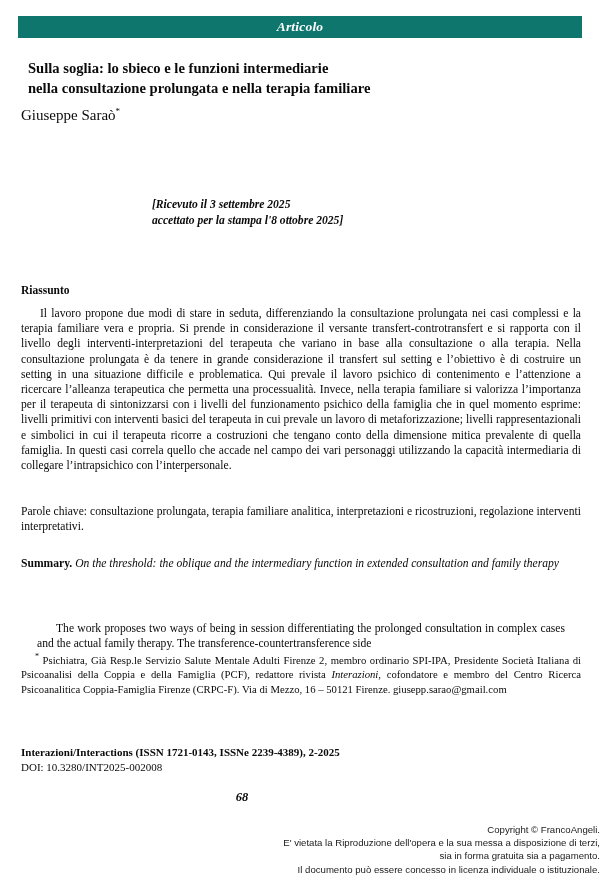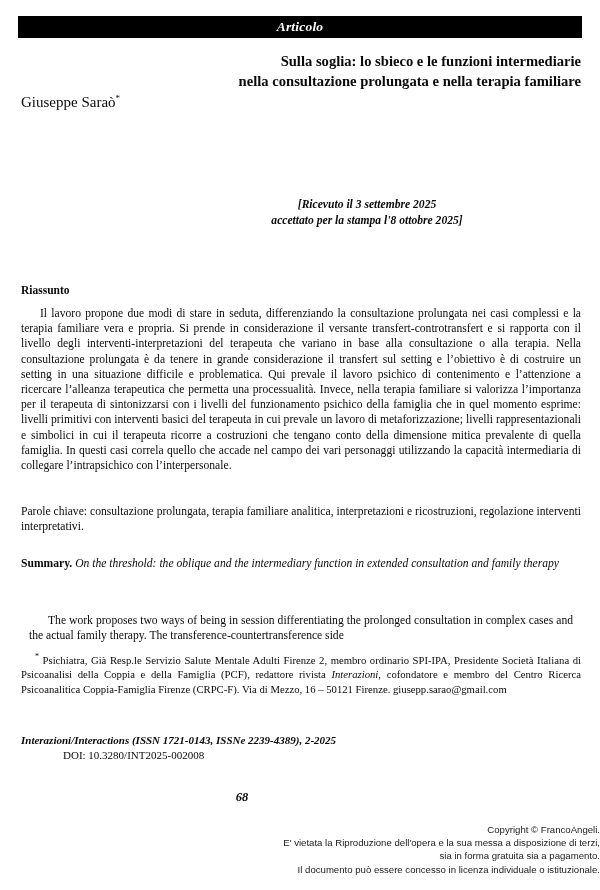--- a/index.html
+++ b/index.html
@@ -26,21 +26,21 @@
     box-sizing: border-box;
   }
 
   
   .header-band {
     position: absolute;
     left: 18px;
     top: 16px;
     width: 564px;
     height: 22px;
-    background: #000000;
+    background: #0f766e;
     display: flex;
     align-items: center;
     justify-content: center;
   }
   .header-band-label {
     color: #ffffff;
     font-style: italic;
     font-weight: bold;
     font-size: 13.5px;
     letter-spacing: 0.2px;
@@ -51,22 +51,21 @@
   .title-block {
     position: absolute;
     left: 21px;
     top: 52px;
     width: 560px;
   }
   .article-title {
     font-weight: bold;
     font-size: 14.6px;
     line-height: 19.5px;
-    margin: 0;
-    text-align: right;
+    margin: 7px;
   }
   .article-title .tl {
     display: block;
     white-space: nowrap;
   }
   .article-author {
     font-size: 15px;
     line-height: 20px;
     margin: 1px 0 0 0;
     font-weight: normal;
@@ -76,21 +75,21 @@
     vertical-align: super;
     line-height: 0;
   }
 
   
   .dates {
     position: absolute;
     right: 18px;
     top: 197px;
     width: 430px;
-    text-align: center;
+    text-align: left;
     font-style: italic;
     font-weight: bold;
     font-size: 11.6px;
     line-height: 16px;
   }
   .dates .dl { display: block; }
 
   
   .abstract-heading {
     position: absolute;
@@ -146,21 +145,21 @@
   .summary-body {
     position: absolute;
     left: 21px;
     top: 605px;
     width: 560px;
     font-size: 11.6px;
     line-height: 15.2px;
     text-align: justify;
   }
   .summary-body p {
-    margin: 8px;
+    margin: 16px;
     text-indent: 19px;
   }
 
   
   .footnote-rule {
     position: absolute;
     left: 21px;
     top: 648px;
     width: 0px;
     height: 1px;
@@ -186,29 +185,28 @@
   
   .journal-info {
     position: absolute;
     left: 21px;
     top: 733px;
     width: 470px;
     font-size: 11px;
     line-height: 14.6px;
   }
   .journal-info .ji-title {
-    font-style: italic;
     font-weight: bold;
     display: block;
+    margin-top: 12px;
   }
   .journal-info .ji-doi {
     display: block;
     font-style: normal;
     font-weight: normal;
-    margin-left: 42px;
   }
 
   
   .page-number {
     position: absolute;
     left: 0;
     top: 790px;
     width: 484px;
     text-align: center;
     font-size: 12.5px;

